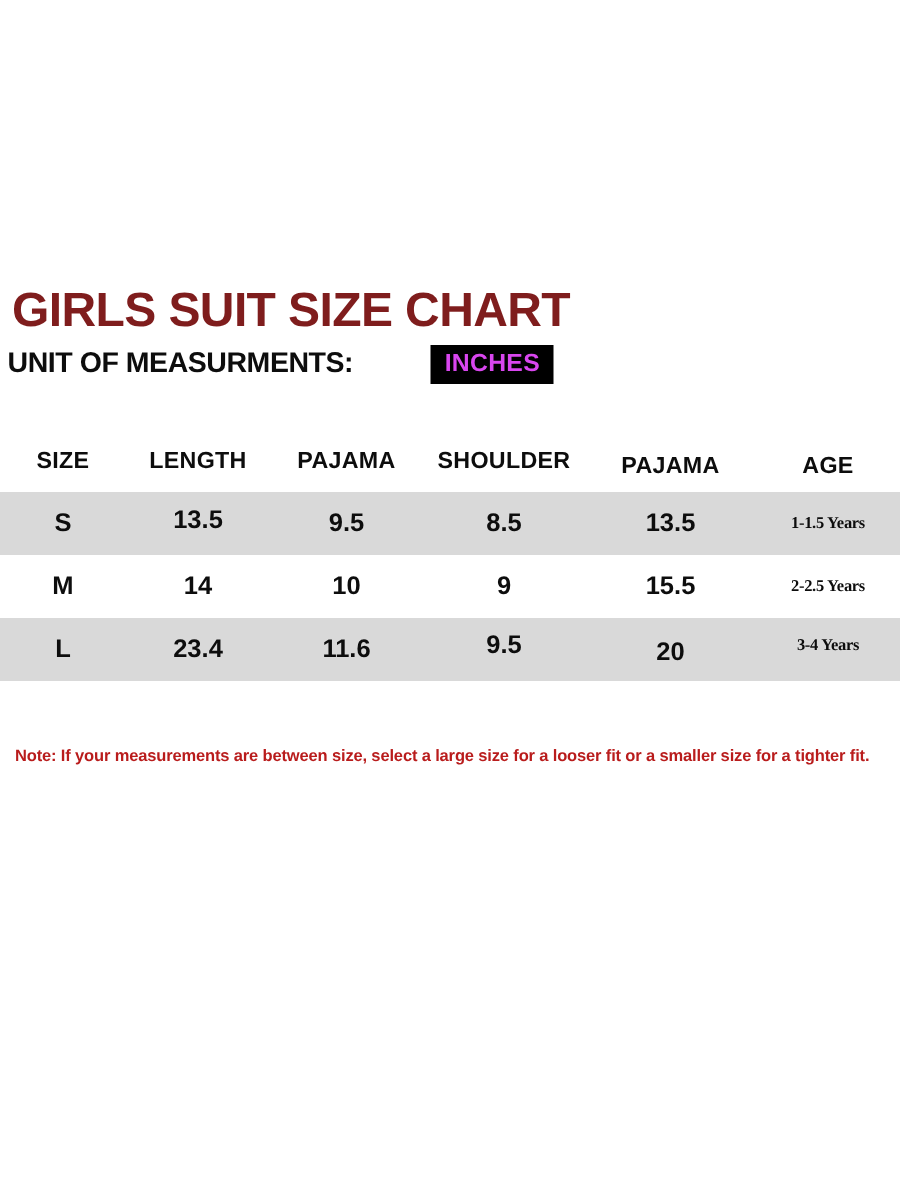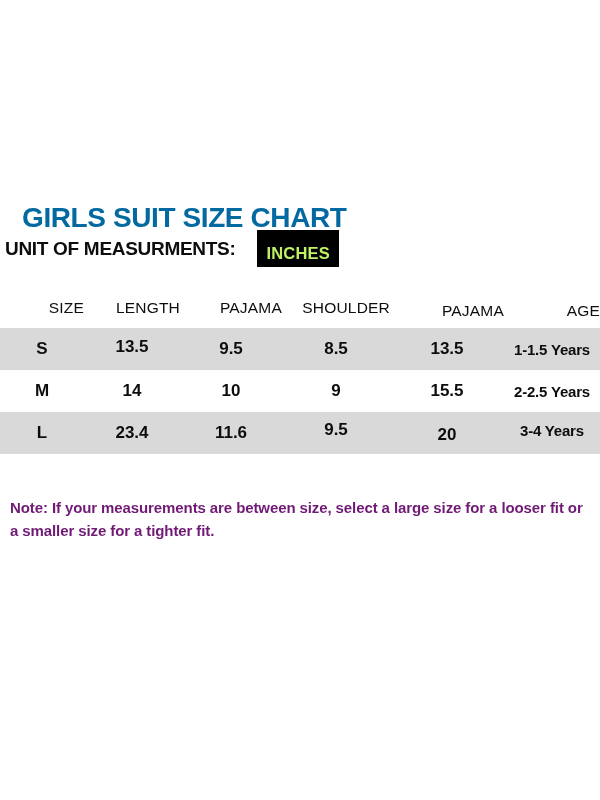--- a/index.html
+++ b/index.html
@@ -7,85 +7,86 @@
     width: 600px; height: 800px;
     background: #ffffff;
     font-family: "Liberation Sans", sans-serif;
     color: #0d0d0d;
     overflow: hidden;
   }
   .canvas { position: relative; width: 600px; height: 800px; background: #ffffff; }
 
   .title {
     position: absolute; left: 8px; top: 189px;
-    margin: 14px;
-    font-size: 28px; font-weight: 800; letter-spacing: -0.4px;
+    margin: 0;
+    font-size: 32px; font-weight: 800; letter-spacing: -0.4px;
     line-height: 1.1;
-    color: #0369a1;
+    color: #7f1d1d;
   }
 
   .unit-row {
     position: absolute; left: 5px; top: 230px;
     display: flex; align-items: center; gap: 22px;
   }
   .unit-label {
     font-size: 19px; font-weight: 800; letter-spacing: -0.3px;
     color: #0d0d0d;
   }
   .unit-badge {
     display: inline-block;
-    background: #000000; color: #bef264;
+    background: #000000; color: #d946ef;
     font-size: 16.5px; font-weight: 700; letter-spacing: 0.2px;
-    padding: 14px 9px 4px 9px;
+    padding: 3px 9px 4px 9px;
+    margin-left: 30px;
   }
 
   table.size-table {
     position: absolute; left: 0; top: 288px;
     width: 600px;
     border-collapse: collapse;
     table-layout: fixed;
   }
   col.c-size     { width: 14%; }
   col.c-length   { width: 16%; }
   col.c-chest    { width: 17%; }
   col.c-shoulder { width: 18%; }
   col.c-pajama   { width: 19%; }
   col.c-age      { width: 16%; }
 
   .size-table th {
     height: 40px;
-    font-size: 15.5px; font-weight: 400; letter-spacing: 0.2px;
-    text-align: right; vertical-align: middle;
+    font-size: 15.5px; font-weight: 700; letter-spacing: 0.2px;
+    text-align: center; vertical-align: middle;
     padding: 0;
   }
   .size-table thead th:nth-child(5),
   .size-table thead th:nth-child(6) { transform: translateY(3px); }
 
   .size-table td {
     height: 42px;
     font-size: 17px; font-weight: 700;
     text-align: center; vertical-align: middle;
     padding: 0;
   }
-  .size-table td:nth-child(6) { font-size: 15px; letter-spacing: -0.2px; }
+  .size-table td:nth-child(6) { font-size: 11px; letter-spacing: -0.2px; font-family: Liberation Serif, serif; }
   .size-table tbody tr:nth-child(odd) { background: #d9d9d9; }
 
   
   .size-table tbody tr:nth-child(1) td:nth-child(2) { transform: translateY(-2px); }
   .size-table tbody tr:nth-child(3) td:nth-child(4) { transform: translateY(-3px); }
   .size-table tbody tr:nth-child(3) td:nth-child(5) { transform: translateY(2px); }
   .size-table tbody tr:nth-child(3) td:nth-child(6) { transform: translateY(-3px); }
 
   .note {
     position: absolute; left: 10px; top: 496px;
     margin: 0;
     width: 575px;
-    font-size: 15px; font-weight: 700; letter-spacing: -0.1px;
+    font-size: 11px; font-weight: 700; letter-spacing: -0.1px;
     line-height: 1.55;
-    color: #701a75;
+    color: #b91c1c;
   }
 </style>
 </head>
 <body>
 
 <div class="canvas">
 
   <h1 class="title">GIRLS SUIT SIZE CHART</h1>
 
   <div class="unit-row">

